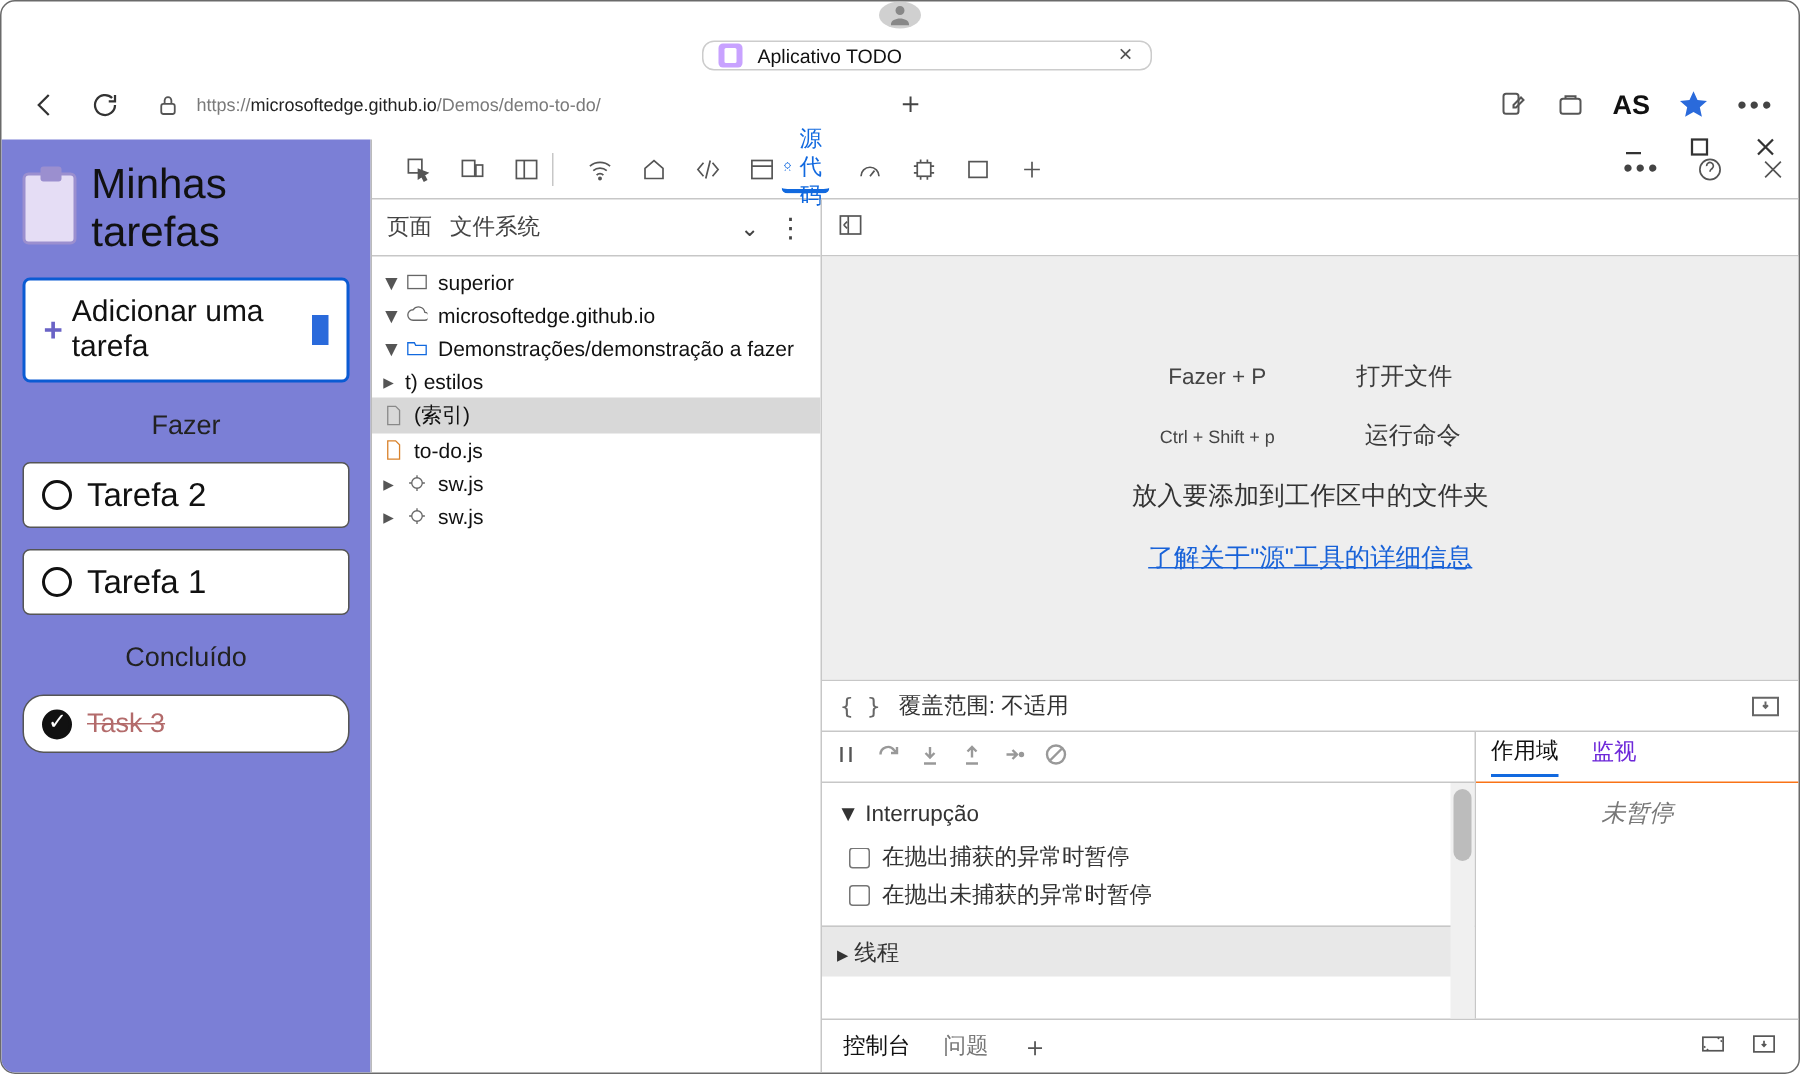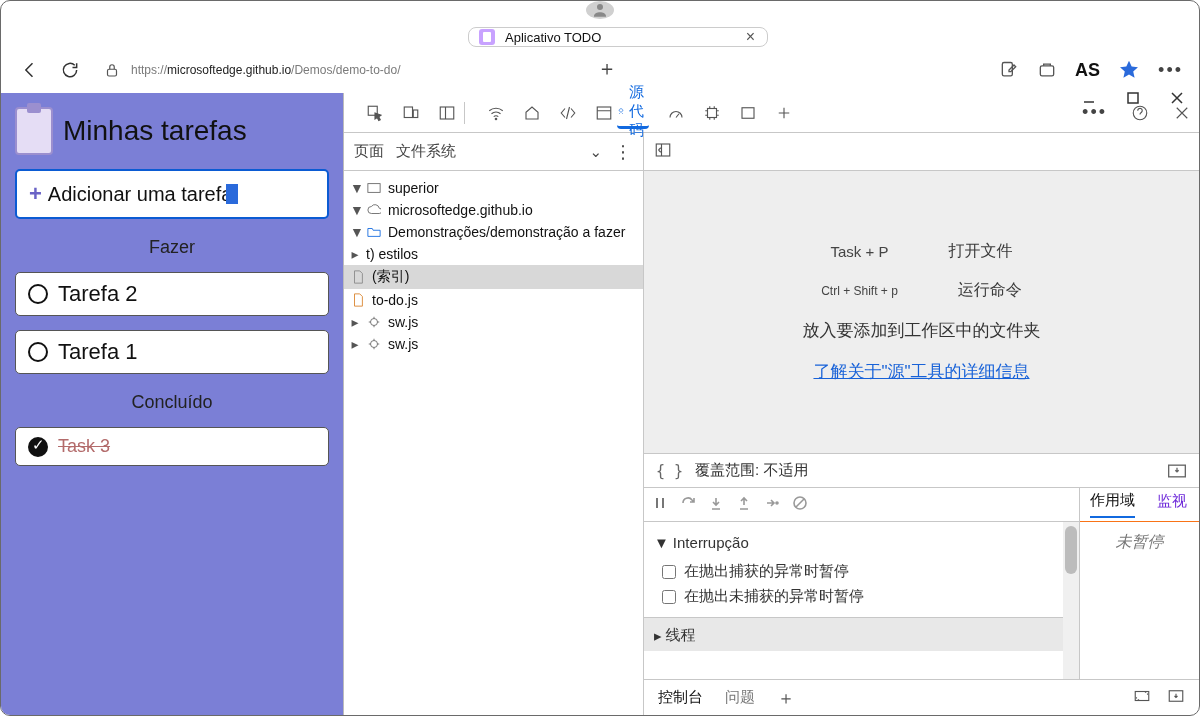--- a/index.html
+++ b/index.html
@@ -25,32 +25,32 @@
 .lock{width:18px;height:18px;}
 .url-text{font-size:12px;color:#7a7a7a;}
 .url-text .dark{color:#222;}
 .addr-right{margin-left:auto;display:flex;align-items:center;gap:18px;}
 .addr-right .as{font-size:18px;font-weight:600;}
 .star{width:22px;height:22px;fill:#2a6adb;}
 .dots{font-size:18px;letter-spacing:2px;color:#444;}
 
 
 .main{display:flex;height:calc(100% - 92px);}
-.app-panel{width:342px;background:#7b7fd6;padding:14px;display:flex;flex-direction:column;gap:14px;}
+.app-panel{width:246px;background:#7b7fd6;padding:14px;display:flex;flex-direction:column;gap:14px;}
 .app-h{display:flex;align-items:center;gap:10px;}
 .app-h .logo{width:38px;height:48px;background:#e5ddf5;border:2px solid #9b8fcf;border-radius:4px;position:relative;}
 .app-h .logo:before{content:"";position:absolute;top:-6px;left:10px;width:14px;height:10px;background:#9b8fcf;border-radius:2px;}
 .app-h h1{font-size:28px;font-weight:500;color:#111;}
 .add-task{background:#fff;border:2px solid #0b5bd3;border-radius:5px;padding:10px 12px;display:flex;align-items:center;gap:6px;font-size:20px;}
 .add-task .plus{color:#6a63c6;font-size:22px;font-weight:700;}
 .add-task .cursor{display:inline-block;width:12px;height:20px;background:#2a6adb;margin-left:-12px;}
 .section-label{text-align:center;color:#222;font-size:18px;margin-top:4px;}
 .task{background:#fff;border:1px solid #555;border-radius:5px;padding:8px 12px;display:flex;align-items:center;gap:10px;font-size:22px;}
 .task .circle{width:20px;height:20px;border:2.5px solid #111;border-radius:50%;}
-.task.done{font-size:18px;}
+.task.done{font-size:18px;border-radius:14px;}
 .task.done .circle{background:#111;border-color:#111;position:relative;}
 .task.done .circle:after{content:"✓";color:#fff;position:absolute;left:2px;top:-3px;font-size:15px;}
 .task.done span.t{color:#b36b6b;text-decoration:line-through;}
 
 
 .devtools{flex:1;display:flex;flex-direction:column;border-left:1px solid #bbb;}
 .dt-toolbar{height:40px;border-bottom:1px solid #c7c7c7;display:flex;align-items:center;padding:0 8px;gap:4px;}
 .dt-toolbar .ico{width:32px;height:32px;display:flex;align-items:center;justify-content:flex-end;border-radius:4px;}
 .dt-toolbar .ico.active{border-bottom:3px solid #1169df;color:#1169df;}
 .dt-toolbar .sep{width:1px;height:22px;background:#c7c7c7;margin:0 4px;}
@@ -383,21 +383,21 @@
       <div class="editor">
         <div class="editor-top">
           <span><svg viewBox="0 0 24 24">
                 <rect x="3" y="4" width="18" height="16"></rect>
                 <path d="M10 4v16"></path>
                 <path d="M6 12l3-3M6 12l3 3" stroke="#555"></path>
               </svg></span>
         </div>
         <div class="canvas">
           <div class="hint-row">
-              <span class="kbd">Task + P</span>
+              <span class="kbd">Fazer + P</span>
               <span>打开文件</span>
             </div>
           <div class="hint-row">
               <span class="kbd" style="font-size:12px">Ctrl + Shift + p</span>
               <span>运行命令</span>
             </div>
           <div class="big">放入要添加到工作区中的文件夹</div>
           <div class="link">了解关于"源"工具的详细信息</div>
         </div>
         <div class="coverage-bar">

